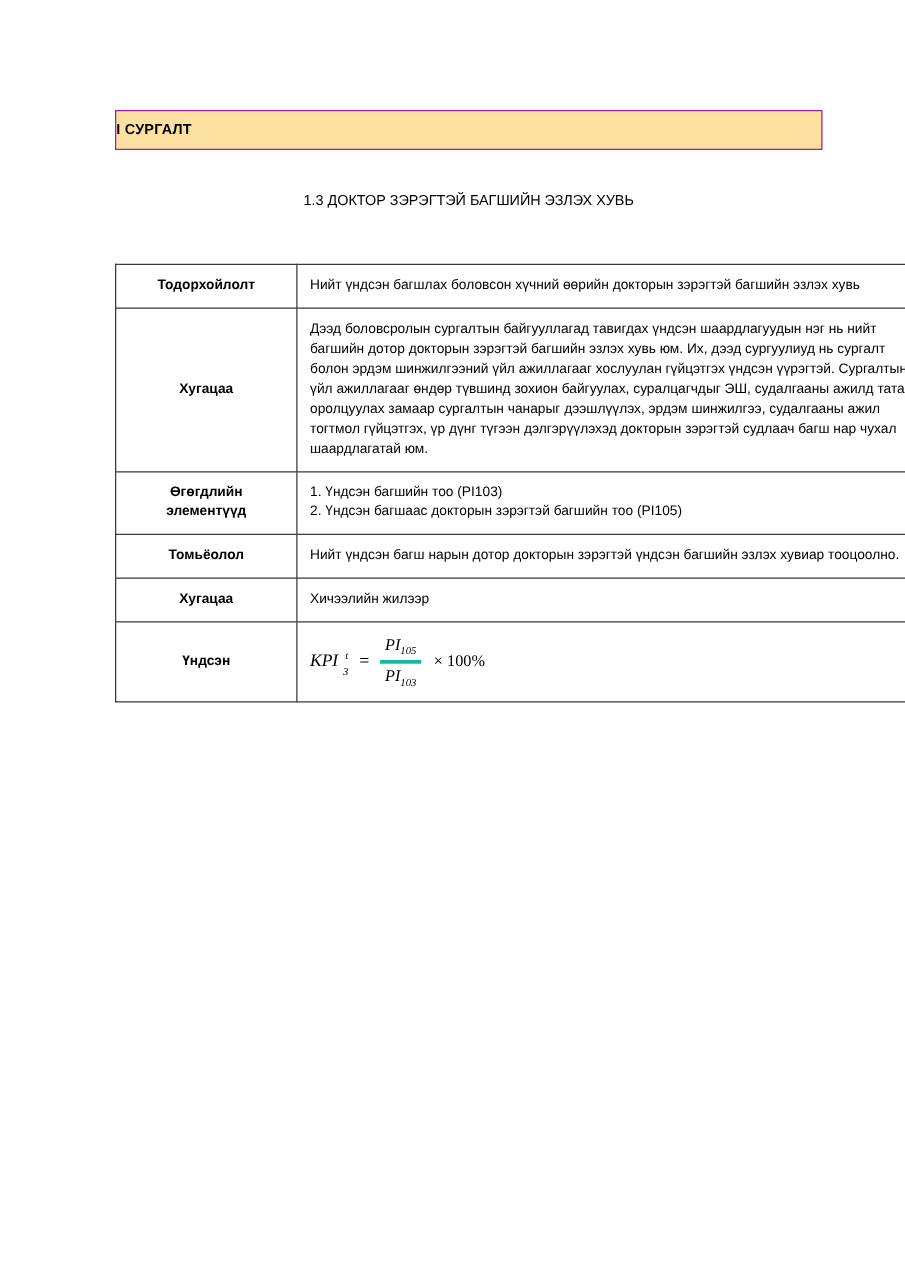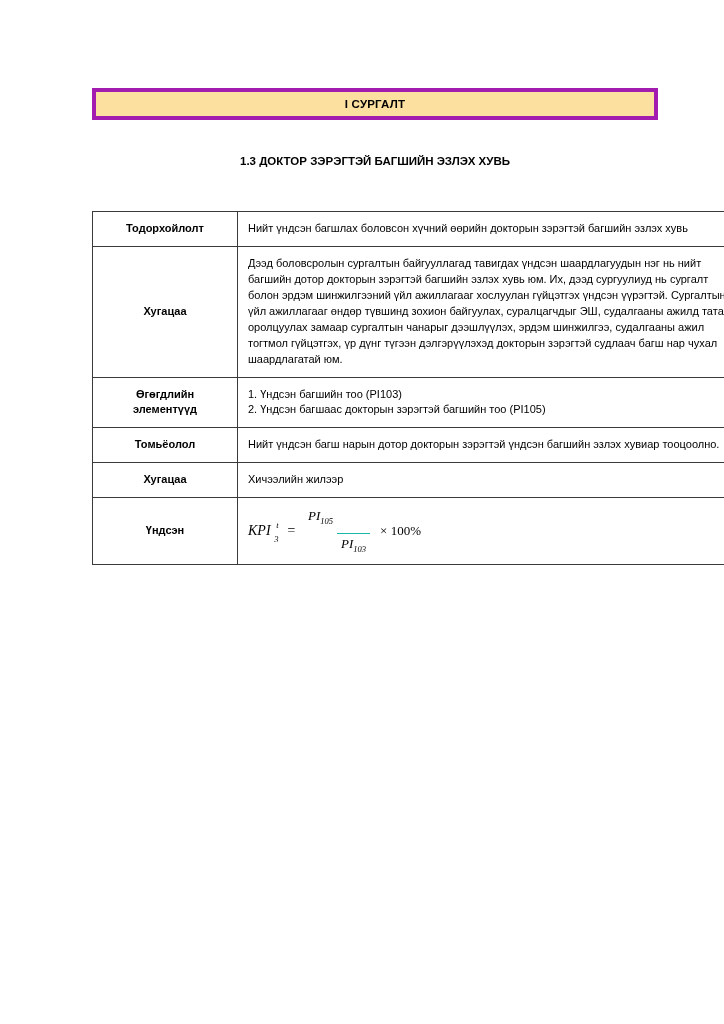--- a/index.html
+++ b/index.html
@@ -21,39 +21,39 @@
     padding: 0;
     position: relative;
   }
   .banner {
     position: absolute;
     left: 92px;
     top: 88px;
     width: 566px;
     height: 32px;
     background: #fbe0a0;
-    border: 4px solid #a21caf;
+    border: 1px solid #a21caf;
     box-sizing: border-box;
     display: flex;
     align-items: center;
-    justify-content: center;
+    justify-content: flex-start;
   }
   .banner-title {
     font-size: 11.5px;
     font-weight: bold;
     letter-spacing: 0.2px;
   }
   .doc-heading {
     position: absolute;
     left: 92px;
     top: 155px;
     width: 566px;
     text-align: center;
     font-size: 11.5px;
-    font-weight: bold;
+    font-weight: normal;
   }
   table.kpi {
     position: absolute;
     left: 92px;
     top: 211px;
     width: 661px;
     border-collapse: collapse;
     table-layout: fixed;
   }
   table.kpi td {
@@ -108,31 +108,31 @@
     right: 2px;
     font-size: 8.5px;
     font-style: italic;
   }
   .eq {
     font-style: italic;
     padding: 0 2px;
   }
   .frac {
     display: inline-flex;
-    flex-direction: row;
+    flex-direction: column;
+    align-items: center;
     vertical-align: middle;
     margin: 0 2px;
   }
   .frac .num {
     padding: 0 4px 1px 4px;
   }
   .frac .den {
     padding: 1px 4px 0 4px;
-    border-top: 1px solid #14b8a6;
-    margin-top: 26px;
+    border-top: 3px solid #14b8a6;
   }
   .pi {
     font-family: "Liberation Serif", serif;
     font-style: italic;
     font-size: 13px;
     white-space: nowrap;
   }
   .pi sub {
     font-size: 8.5px;
     font-style: italic;

